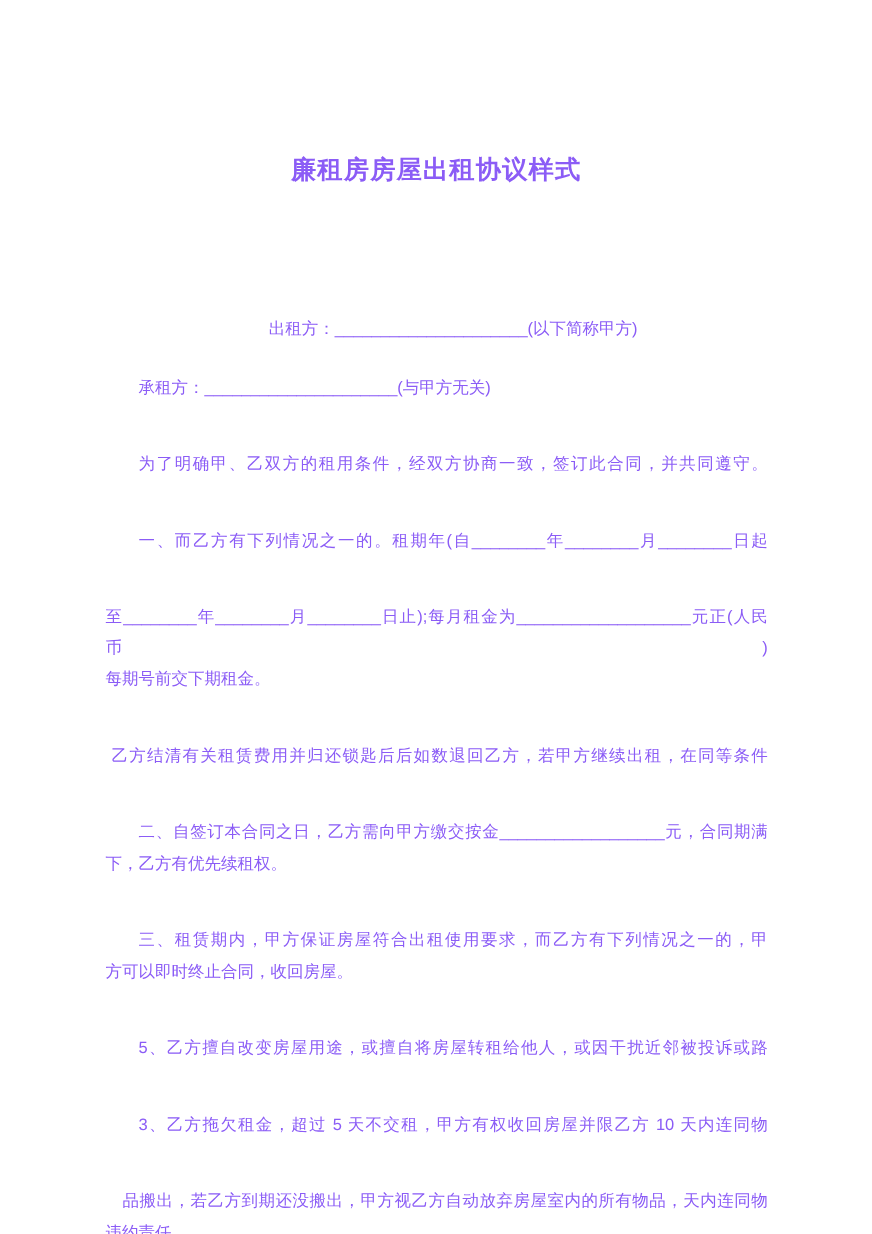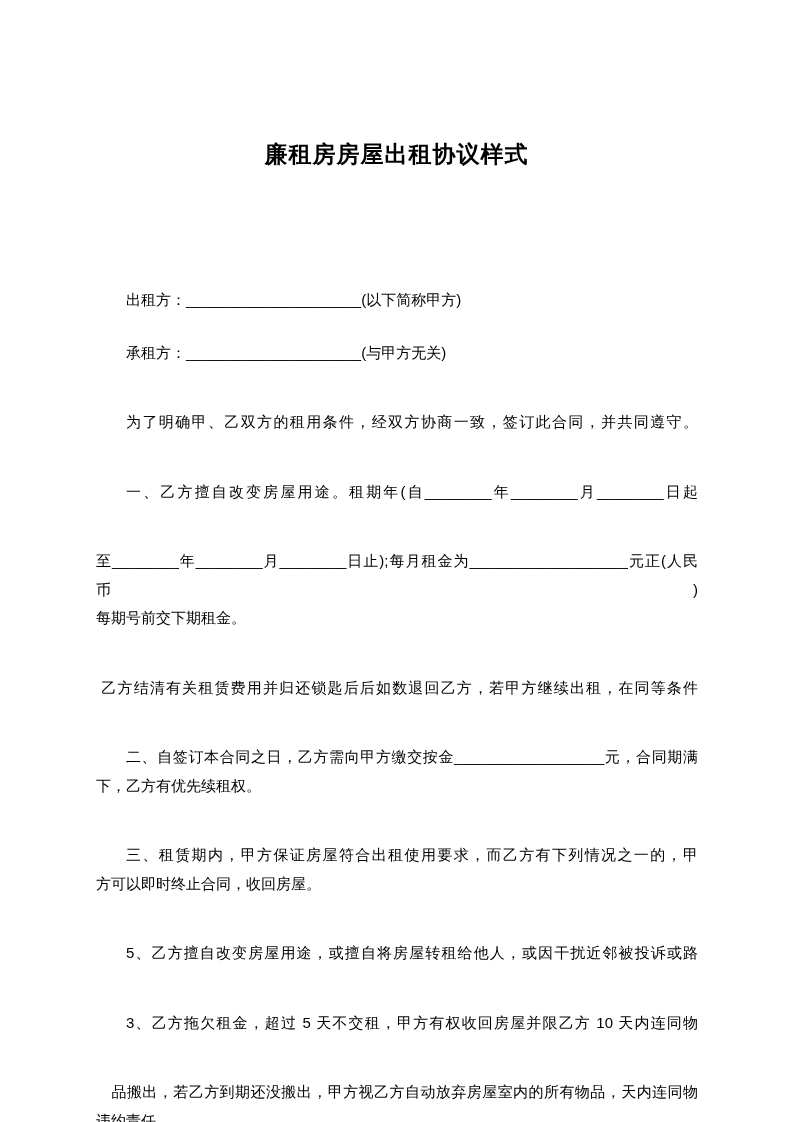--- a/index.html
+++ b/index.html
@@ -1,38 +1,38 @@
 <!DOCTYPE html>
 <html><head>
 <meta charset="utf-8">
 <style>
   html, body { margin: 0; padding: 0; background: #ffffff; }
   .page {
     position: relative;
     width: 793px;
     height: 1122px;
     background: #ffffff;
-    color: #000000;
+    color: #8b5cf6;
     font-family: "Liberation Sans", sans-serif;
     overflow: hidden;
     box-sizing: border-box;
   }
   .doc-title {
     margin: 141px 0 0 0;
     text-align: center;
     font-size: 23px;
     font-weight: 700;
     line-height: 26px;
     letter-spacing: 1px;
   }
   .doc-body {
     padding: 0 95px 0 96px;
   }
   .para { margin: 24px 0 0 0; }
-  .para.pfirst { margin-top: 119px; }
+  .para.pfirst { margin-top: 119px; text-align: center; }
   .line {
     font-size: 15px;
     line-height: 28.5px;
     white-space: pre-wrap;
     word-break: break-all;
   }
   .indent { text-indent: 2em; }
   .flush {
     text-align: justify;
     text-align-last: justify;
@@ -60,21 +60,21 @@
 
     <div class="para">
       <div class="line indent">承租方：_____________________(与甲方无关)</div>
     </div>
 
     <div class="para">
       <div class="line indent flush">为了明确甲、乙双方的租用条件，经双方协商一致，签订此合同，并共同遵守。</div>
     </div>
 
     <div class="para">
-      <div class="line indent flush">一、乙方擅自改变房屋用途。租期年(自________年________月________日起</div>
+      <div class="line indent flush">一、而乙方有下列情况之一的。租期年(自________年________月________日起</div>
       <div class="line flush">至________年________月________日止);每月租金为___________________元正(人民币)</div>
       <div class="line">每期号前交下期租金。</div>
     </div>
 
     <div class="para">
       <div class="line flush"> 乙方结清有关租赁费用并归还锁匙后后如数退回乙方，若甲方继续出租，在同等条件</div>
       <div class="line indent flush">二、自签订本合同之日，乙方需向甲方缴交按金__________________元，合同期满</div>
       <div class="line">下，乙方有优先续租权。</div>
     </div>
 

